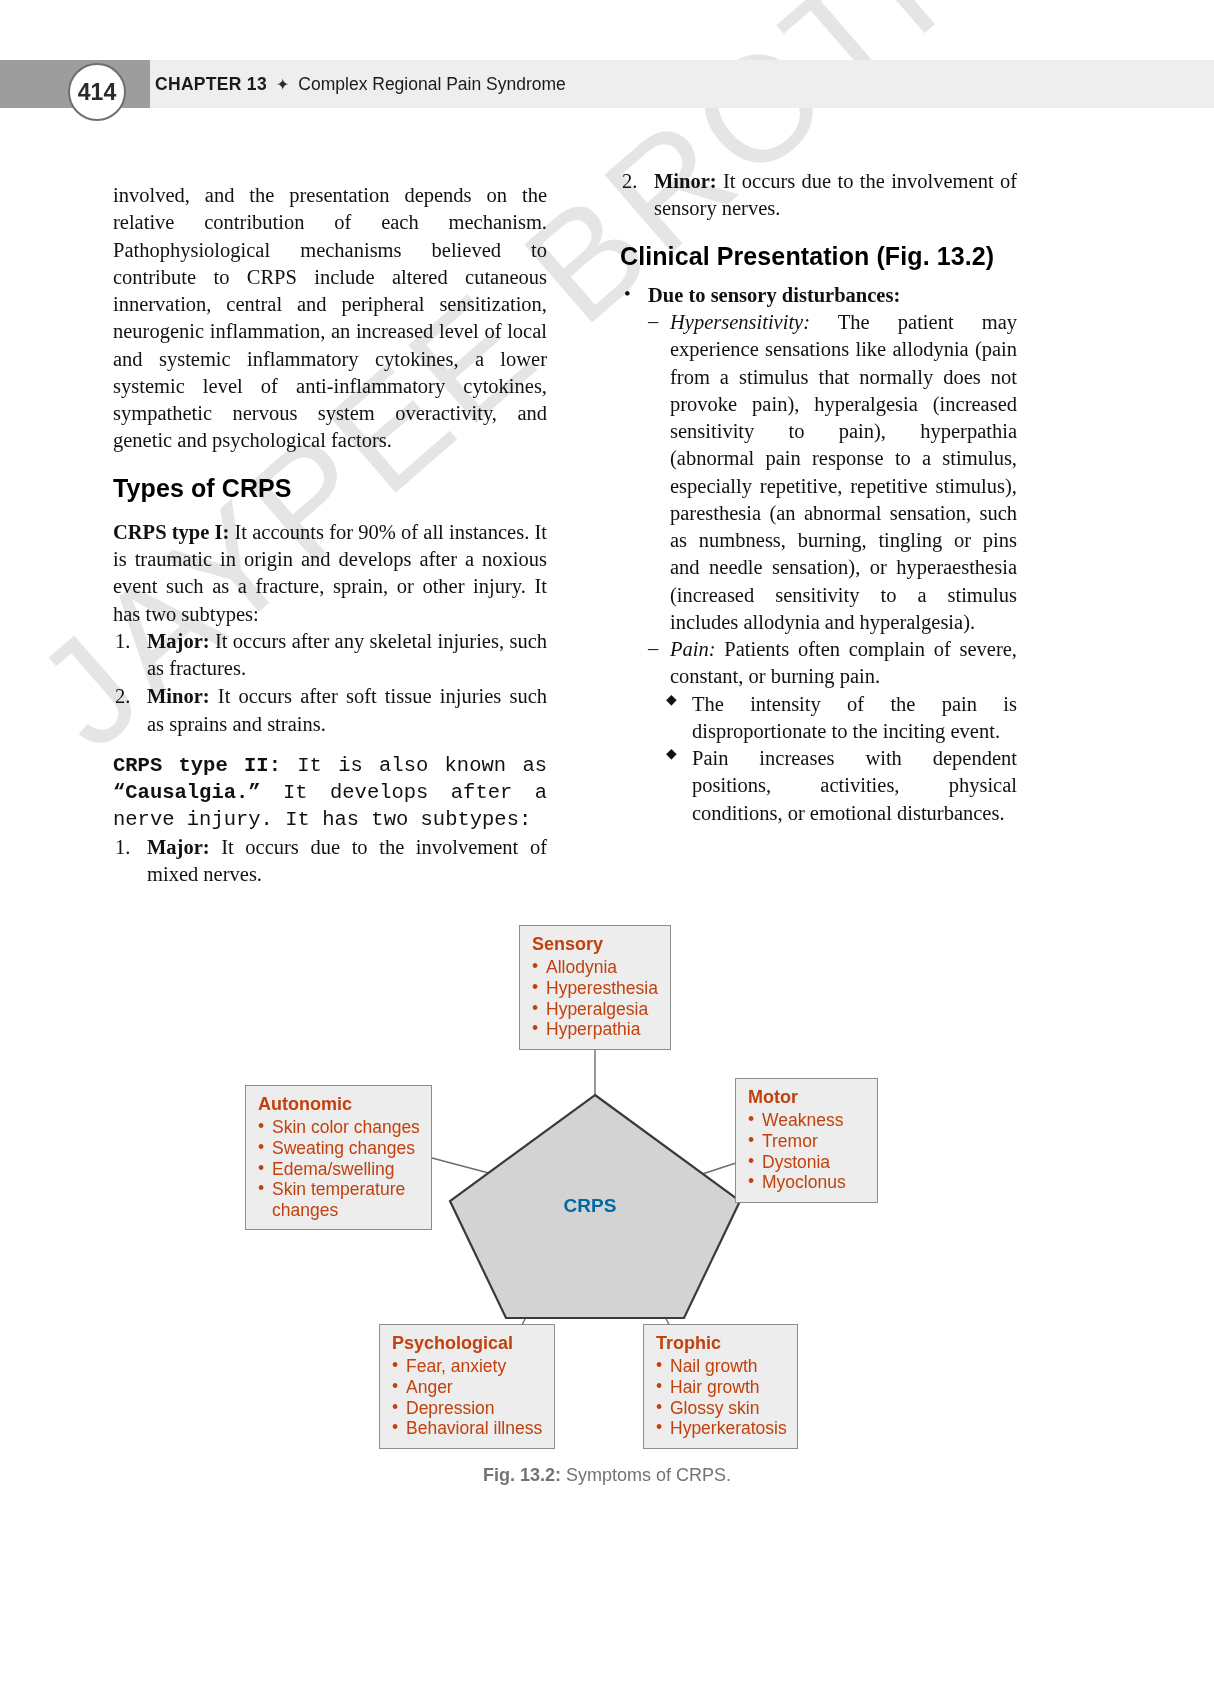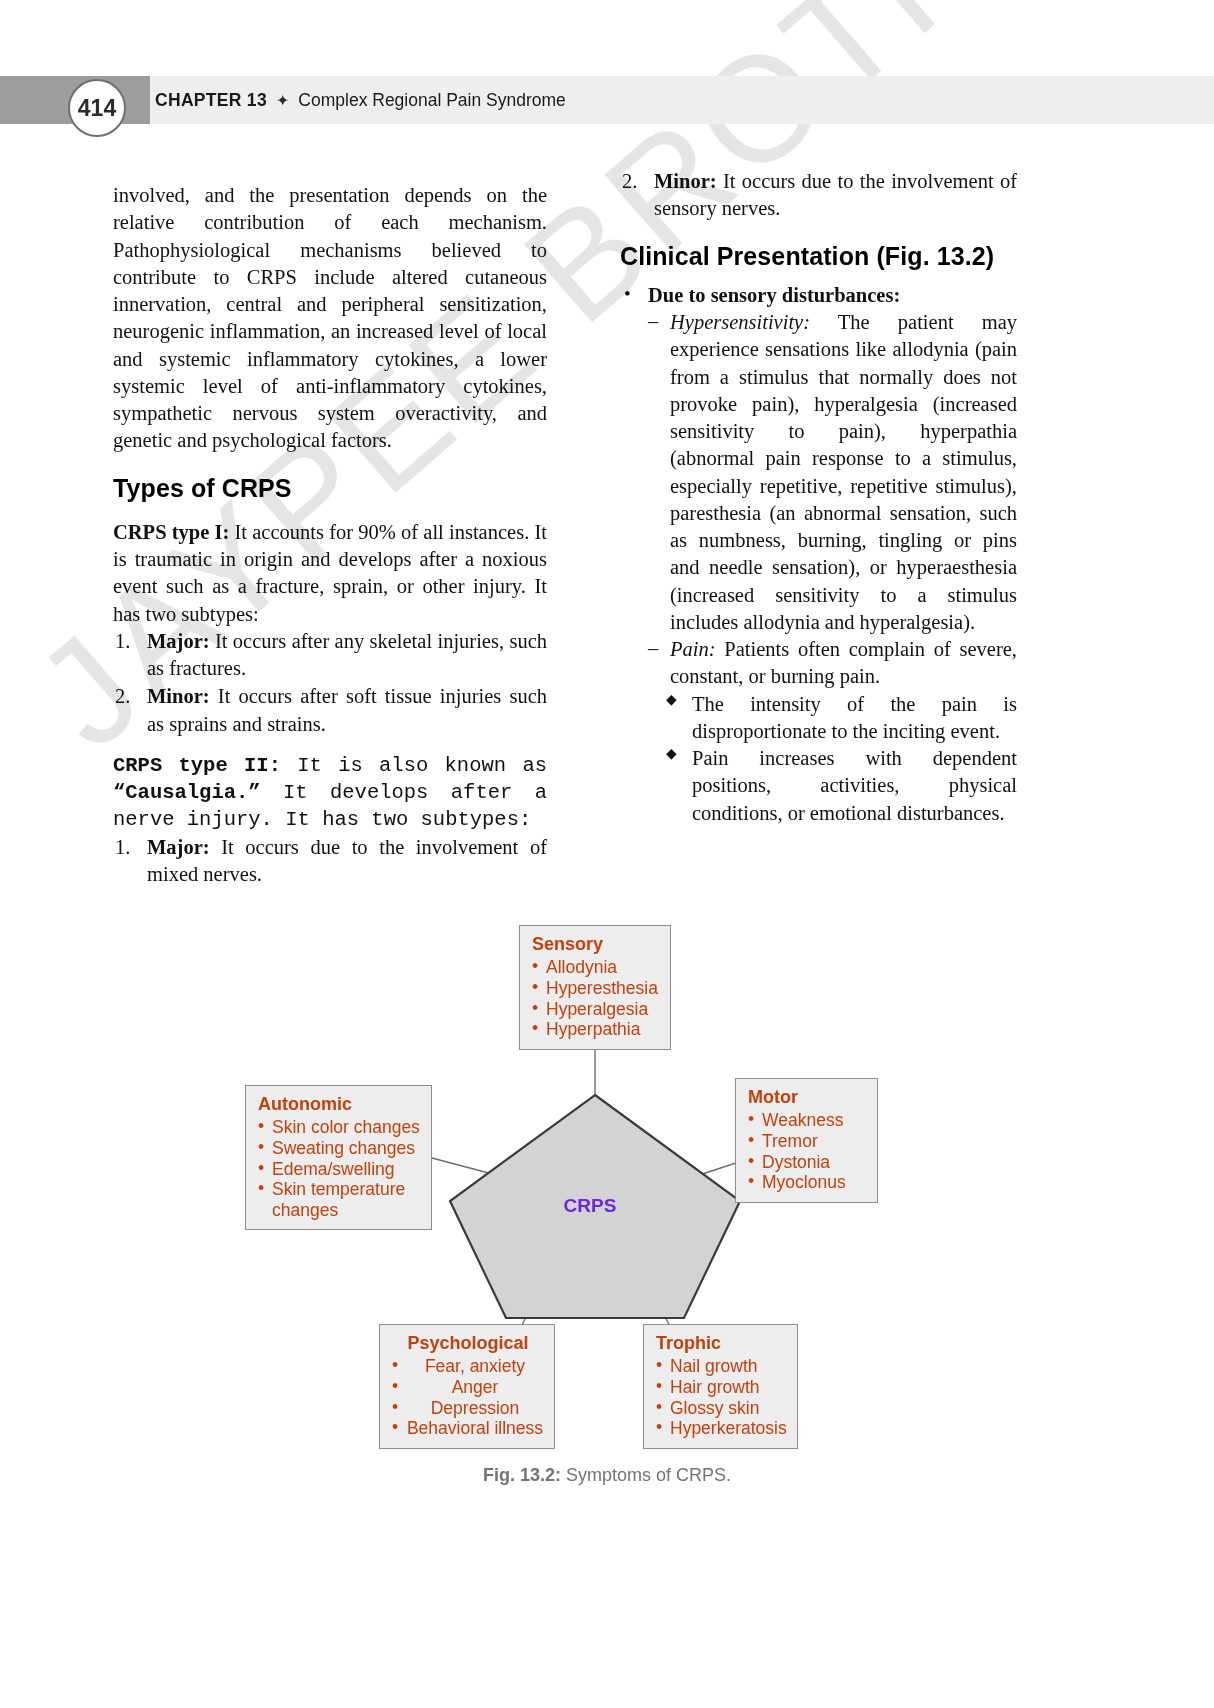--- a/index.html
+++ b/index.html
@@ -34,21 +34,21 @@
     color: rgba(0,0,0,0.10);
     transform: rotate(-41deg);
     transform-origin: left center;
     white-space: nowrap;
   }
 
   
   .header {
     position: absolute;
     left: 0;
-    top: 76px;
+    top: 60px;
     width: 1090px;
     height: 48px;
     z-index: 10;
     text-decoration: underline;
   }
   .header-bar-grey {
     position: absolute;
     left: 0; top: 0;
     width: 150px; height: 48px;
     background: #9d9d9d;
@@ -218,39 +218,39 @@
   .fig-box li { position: relative; padding-left: 14px; }
   .fig-box li:before {
     content: "\2022";
     position: absolute;
     left: 0; top: -1px;
   }
 
   .box-sensory { left: 519px; top: -85px; width: 152px; }
   .box-autonomic { left: 245px; top: 75px; width: 187px; }
   .box-motor { left: 735px; top: 68px; width: 143px; }
-  .box-psych { left: 379px; top: 314px; width: 176px; text-align: center; }
+  .box-psych { left: 379px; top: 314px; width: 176px; }
   .box-trophic { left: 643px; top: 314px; width: 155px; }
 
   .pent-wrap {
     position: absolute;
     left: 440px;
     top: 40px;
     width: 300px;
     height: 300px;
   }
   .crps-label {
     position: absolute;
     left: 0; top: 145px;
     width: 300px;
     text-align: center;
     font-family: "Liberation Sans", sans-serif;
     font-weight: 700;
     font-size: 19px;
-    color: #6d28d9;
+    color: #0369a1;
   }
 
   .fig-caption {
     position: absolute;
     left: 0;
     top: 455px;
     width: 1214px;
     text-align: center;
     font-family: "Liberation Sans", sans-serif;
     font-size: 18px;

